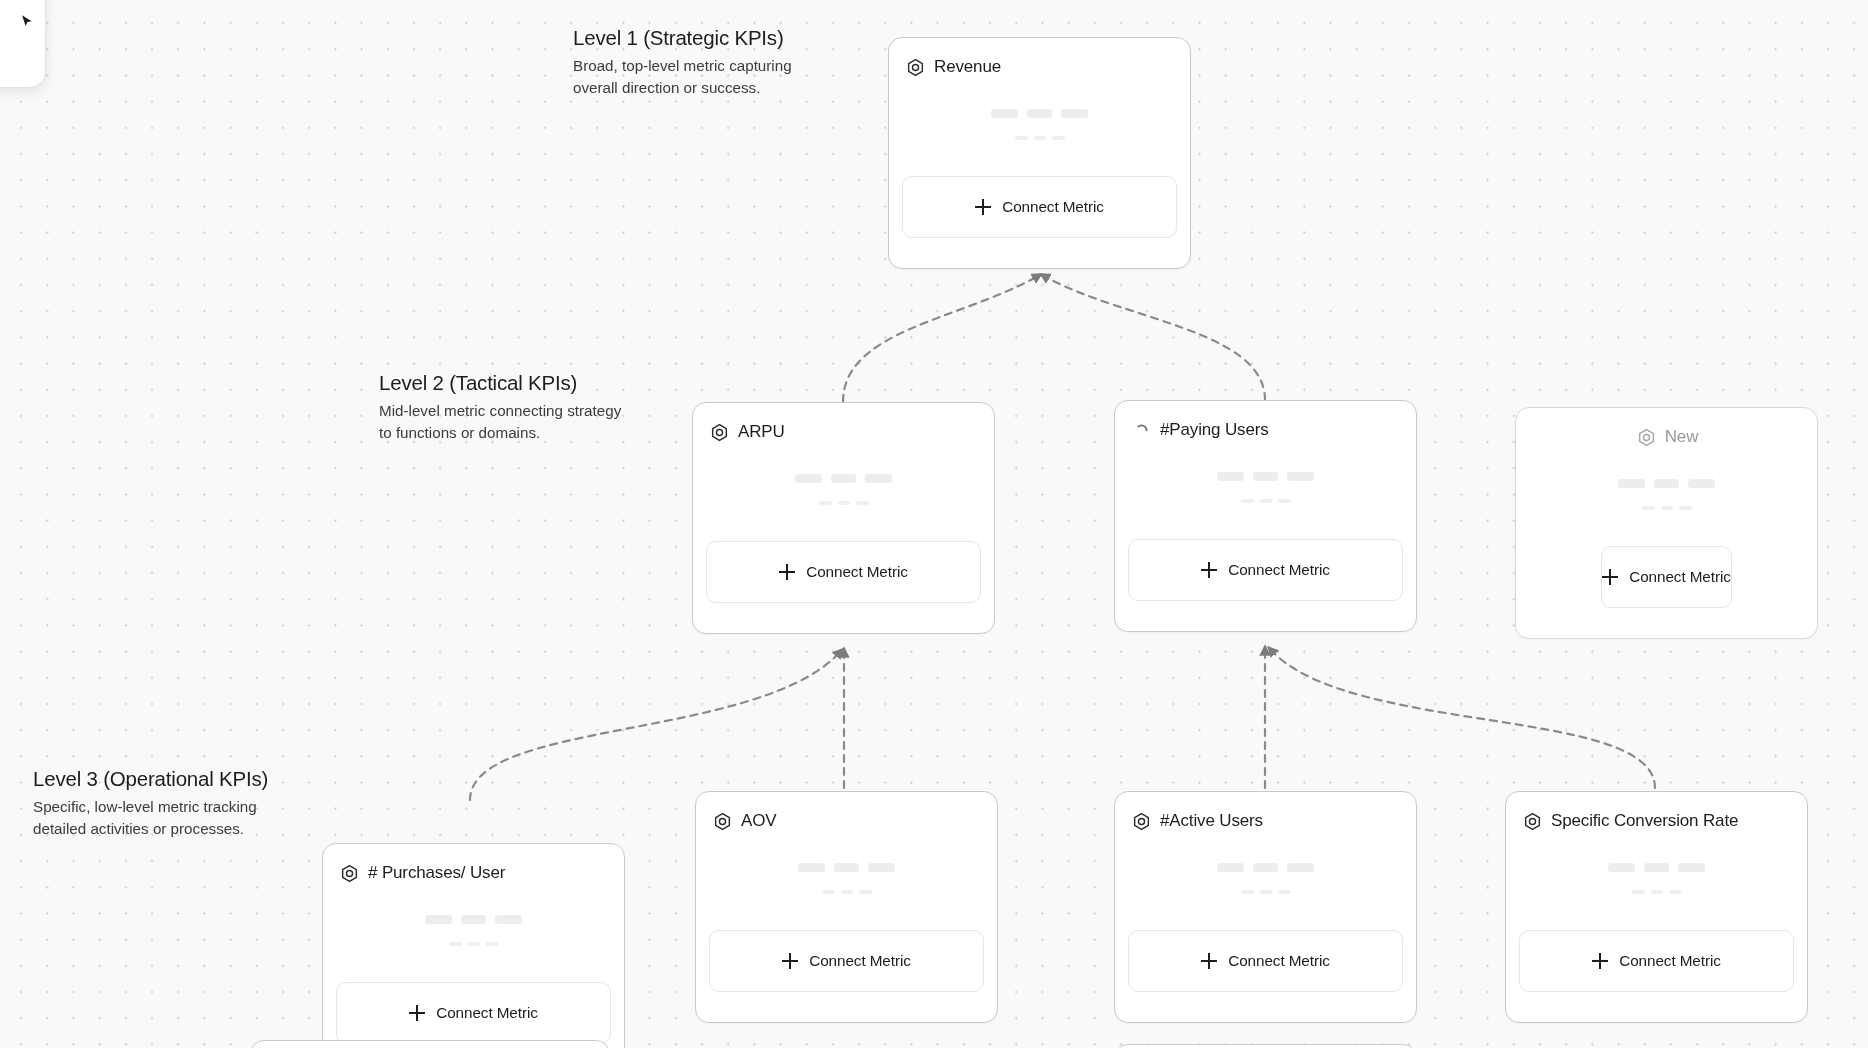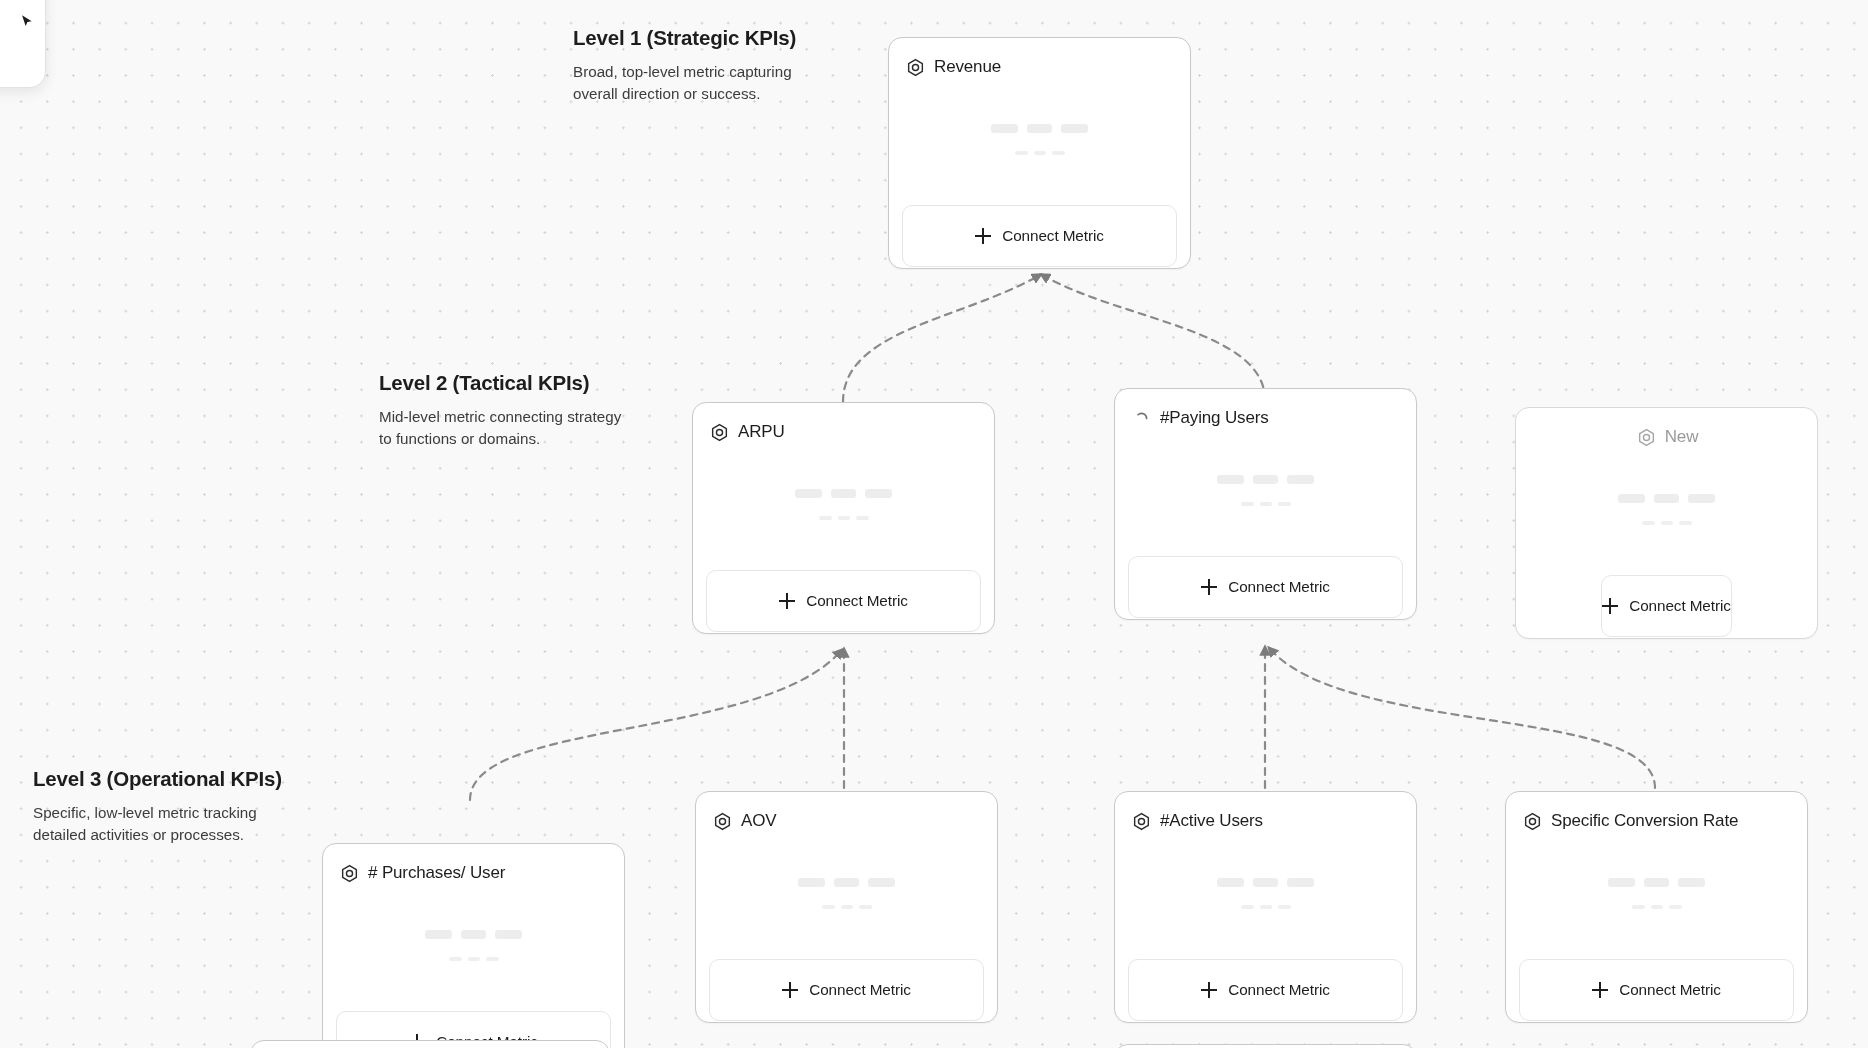--- a/index.html
+++ b/index.html
@@ -28,43 +28,43 @@
     width: 1868px;
     height: 1048px;
     pointer-events: none;
     z-index: 1;
   }
 
   
   .level-group { position: absolute; z-index: 2; }
   .level-title {
     font-size: 20.5px;
-    font-weight: bold;
+    font-weight: normal;
     color: #1d1d1f;
     letter-spacing: -0.2px;
     white-space: nowrap;
   }
   .level-desc {
-    margin-top: 11px;
+    margin-top: 5px;
     font-size: 15.2px;
     line-height: 1.43;
     color: #3c3c3e;
     max-width: 252px;
   }
 
   
   .card {
     position: absolute;
     background: #ffffff;
     border: 1.15px solid #c9c9c9;
     border-radius: 14px;
     z-index: 3;
     display: flex;
     flex-direction: column;
-    padding: 13px 13px 1px 13px;
+    padding: 13px 13px 30px 13px;
     box-shadow: 0 1px 2px rgba(0,0,0,0.035);
   }
   .card.muted { border-color: #d8d8d8; }
 
   .card-head {
     display: flex;
     align-items: center;
     gap: 9px;
     padding: 4px 2px 0 4px;
     height: 28px;
@@ -245,21 +245,21 @@
         <span class="sk s2"></span>
         <span class="sk s3"></span>
       </div>
     </div>
     <div class="connect-btn">
       <span class="plus-icon"></span>
       <span class="connect-label">Connect Metric</span>
     </div>
   </div>
 
-  <div class="card" style="left:1114px; top:388px; width:303px; height:232px;">
+  <div class="card" style="left:1114px; top:400px; width:303px; height:232px;">
     <div class="card-head">
       <span class="card-icon">
         <svg width="17" height="17" viewBox="0 0 20 20" fill="none" stroke="#6f6f72" stroke-width="1.9" stroke-linecap="round">
           <path d="M16 10 A 6 6 0 0 0 5.9 5.6"></path>
         </svg>
       </span>
       <span class="card-title">#Paying Users</span>
     </div>
     <div class="card-body">
       <div class="skeleton-row">

